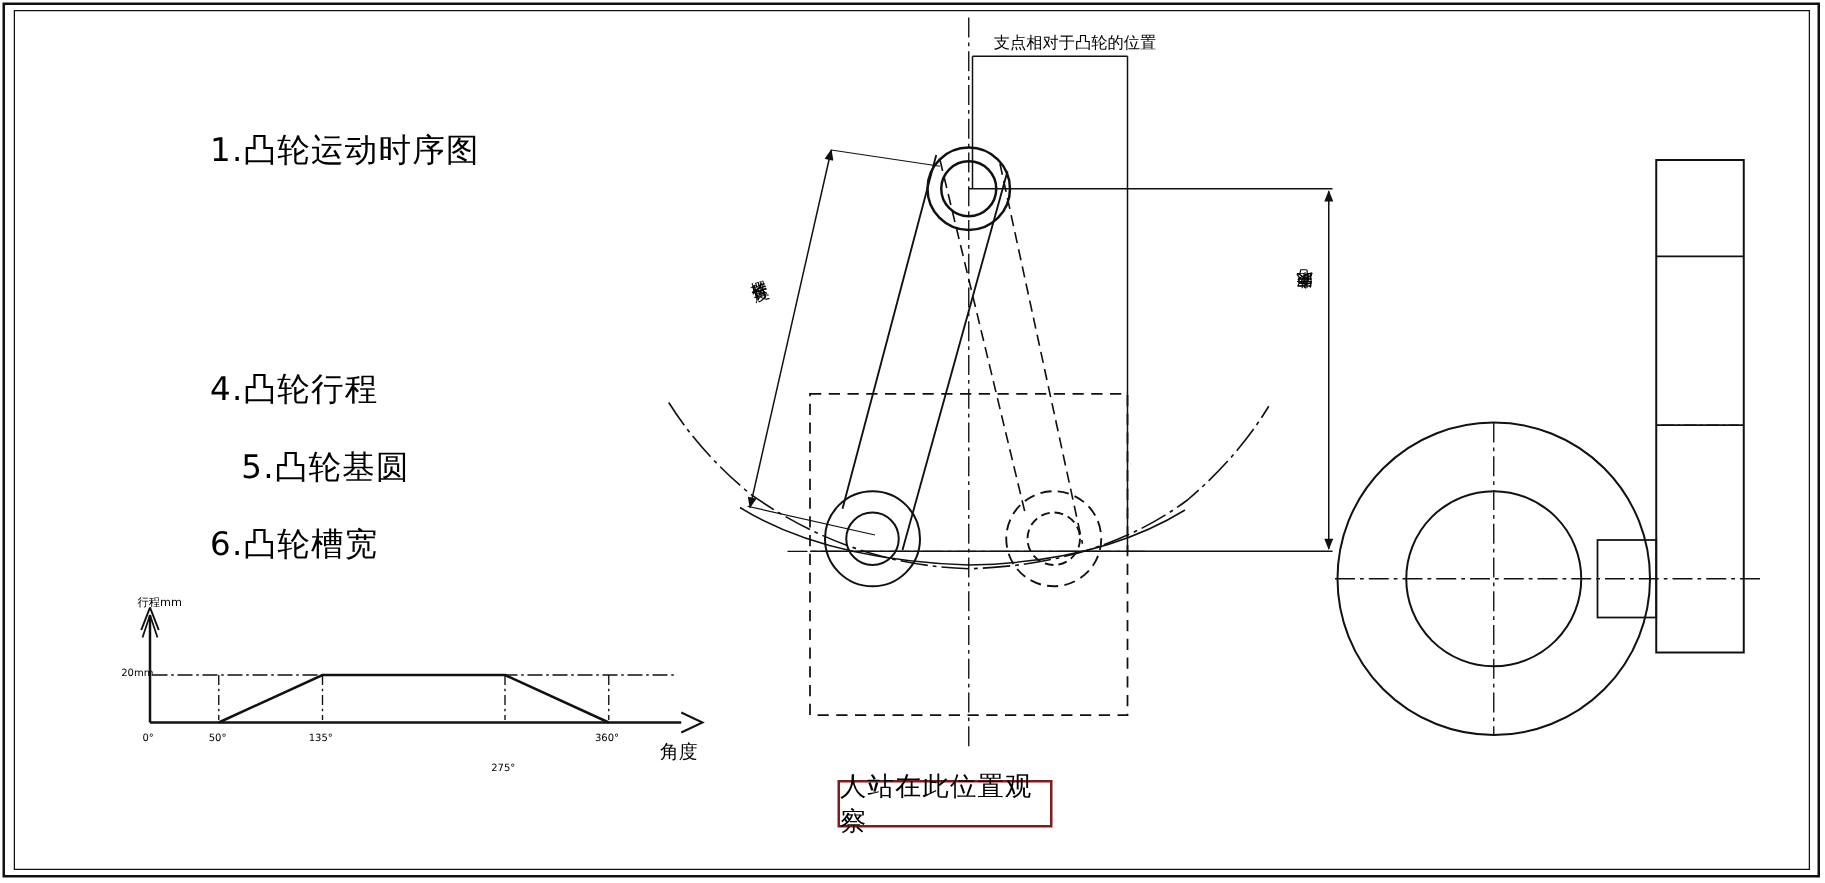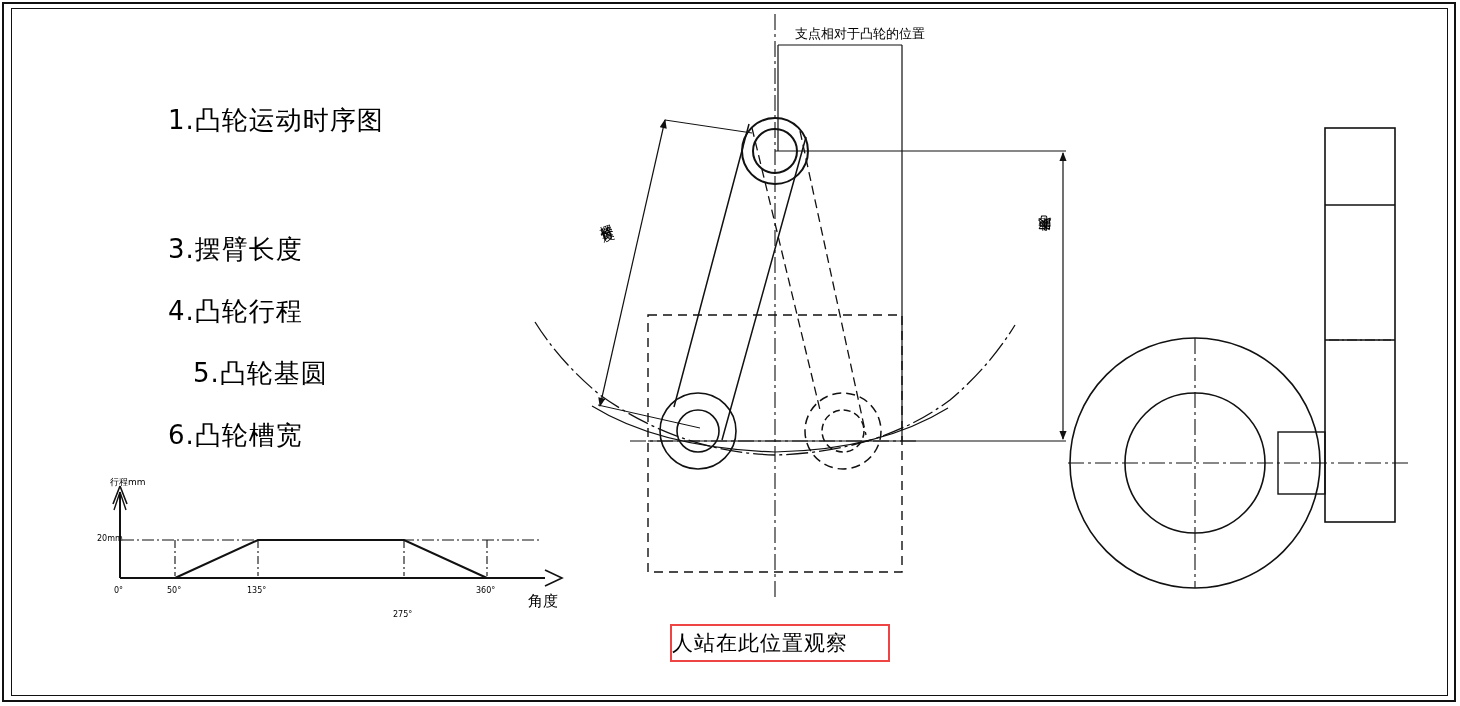--- a/index.html
+++ b/index.html
@@ -88,44 +88,43 @@
     left: 1036px; top: 238px;
     font-size: 13px;
     writing-mode: vertical-rl;
     transform: rotate(180deg);
     transform-origin: center center;
     letter-spacing: 1px;
   }
   #observe-box {
     position: absolute;
     left: 670px; top: 624px;
-    width: 220px; height: 38px;
-    border: 2px solid #ef4444;
+    width: 172px; height: 38px;
+    border: 2px solid #7f1d1d;
     box-sizing: border-box;
     display: flex;
     align-items: center;
-    justify-content: flex-start;
+    justify-content: flex-end;
   }
   #observe-text {
     font-size: 21px;
     letter-spacing: 1px;
     color: #000;
   }
 </style>
 </head>
 <body>
 
 <div id="page">
 
   <div id="outer-border"></div>
   <div id="inner-border"></div>
 
 
   <div class="txt listitem" id="li0">1.凸轮运动时序图</div>
-  <div class="txt listitem" id="li2">3.摆臂长度</div>
   <div class="txt listitem" id="li3">4.凸轮行程</div>
   <div class="txt listitem" id="li4">5.凸轮基圆</div>
   <div class="txt listitem" id="li5">6.凸轮槽宽</div>
 
   <svg class="layer" viewBox="0 0 1460 706">
     <defs>
       <marker id="arrowSolid" viewBox="0 0 12 10" refX="11" refY="5" markerWidth="9" markerHeight="7" orient="auto-start-reverse">
         <path d="M 0 0 L 12 5 L 0 10 z" fill="#111"></path>
       </marker>
       <marker id="arrowOpen" viewBox="0 0 14 12" refX="13" refY="6" markerWidth="11" markerHeight="9" orient="auto-start-reverse">

